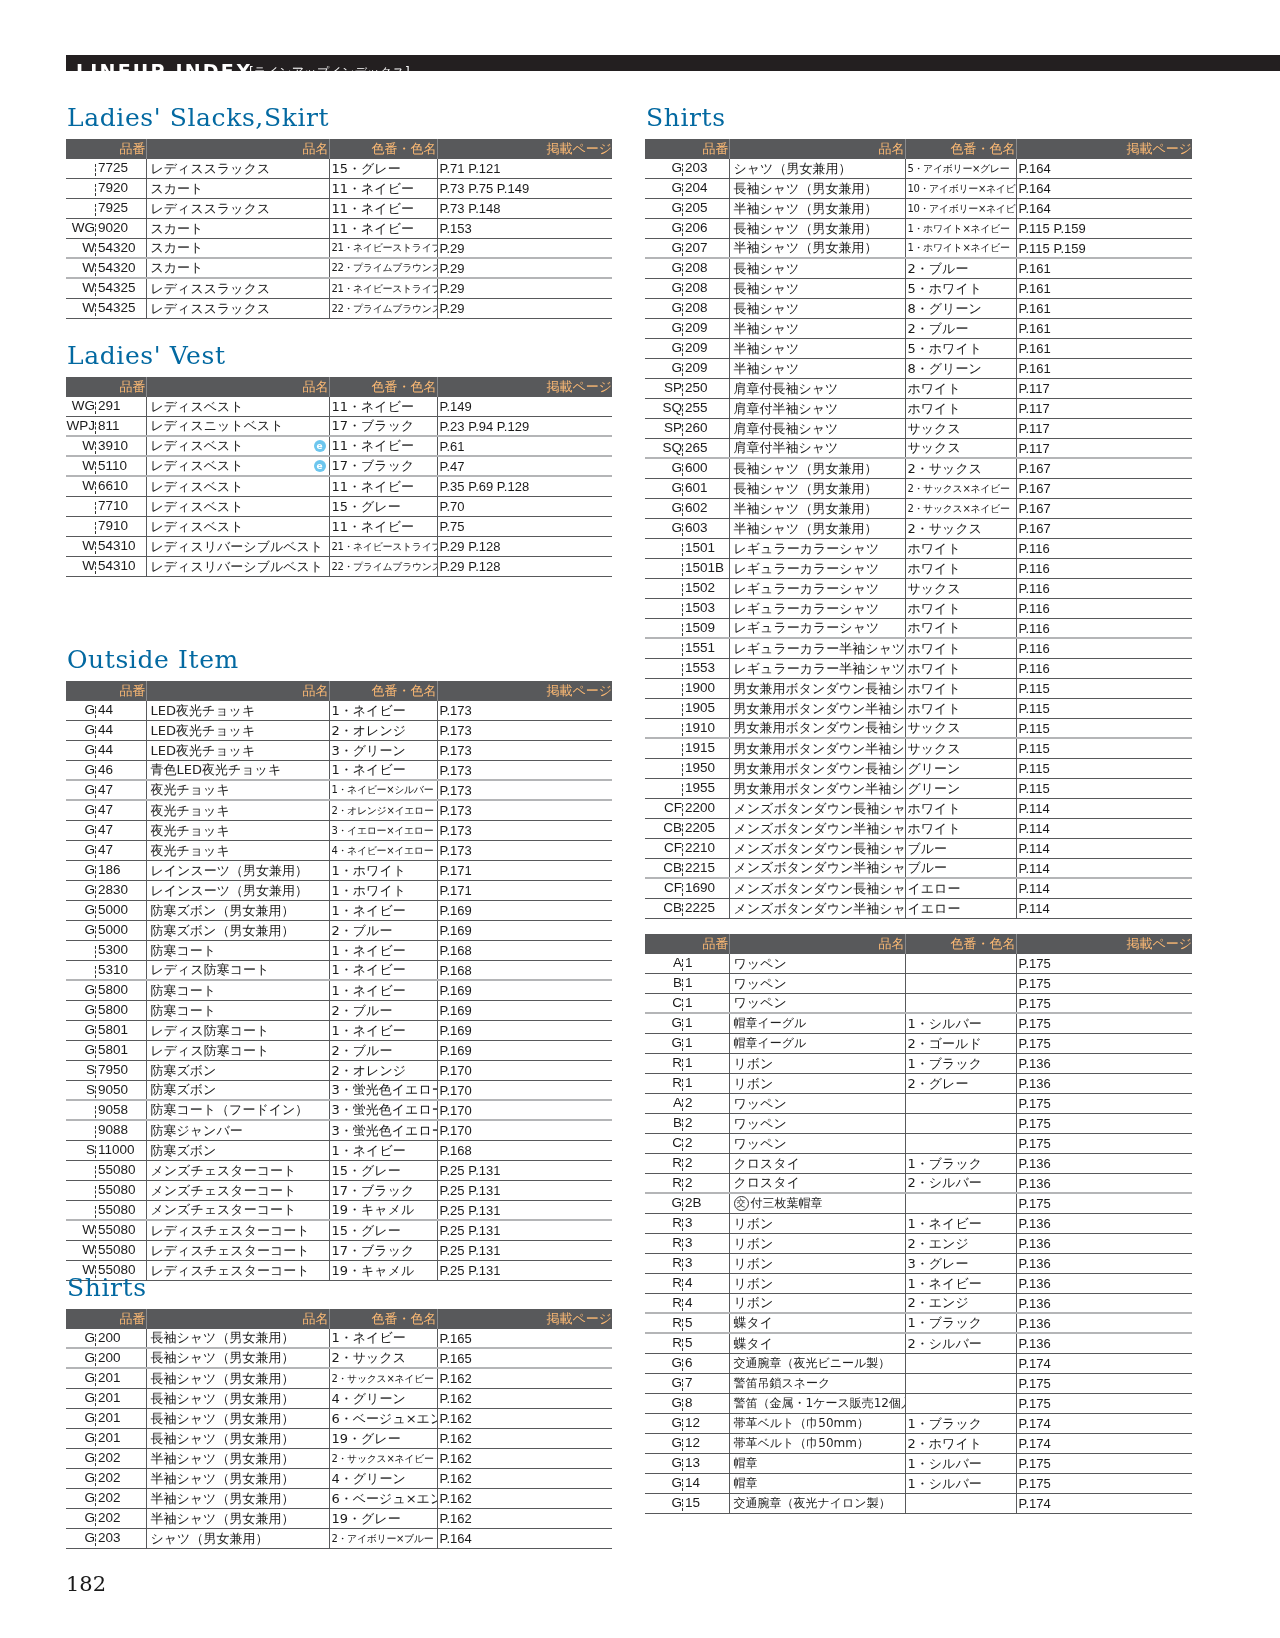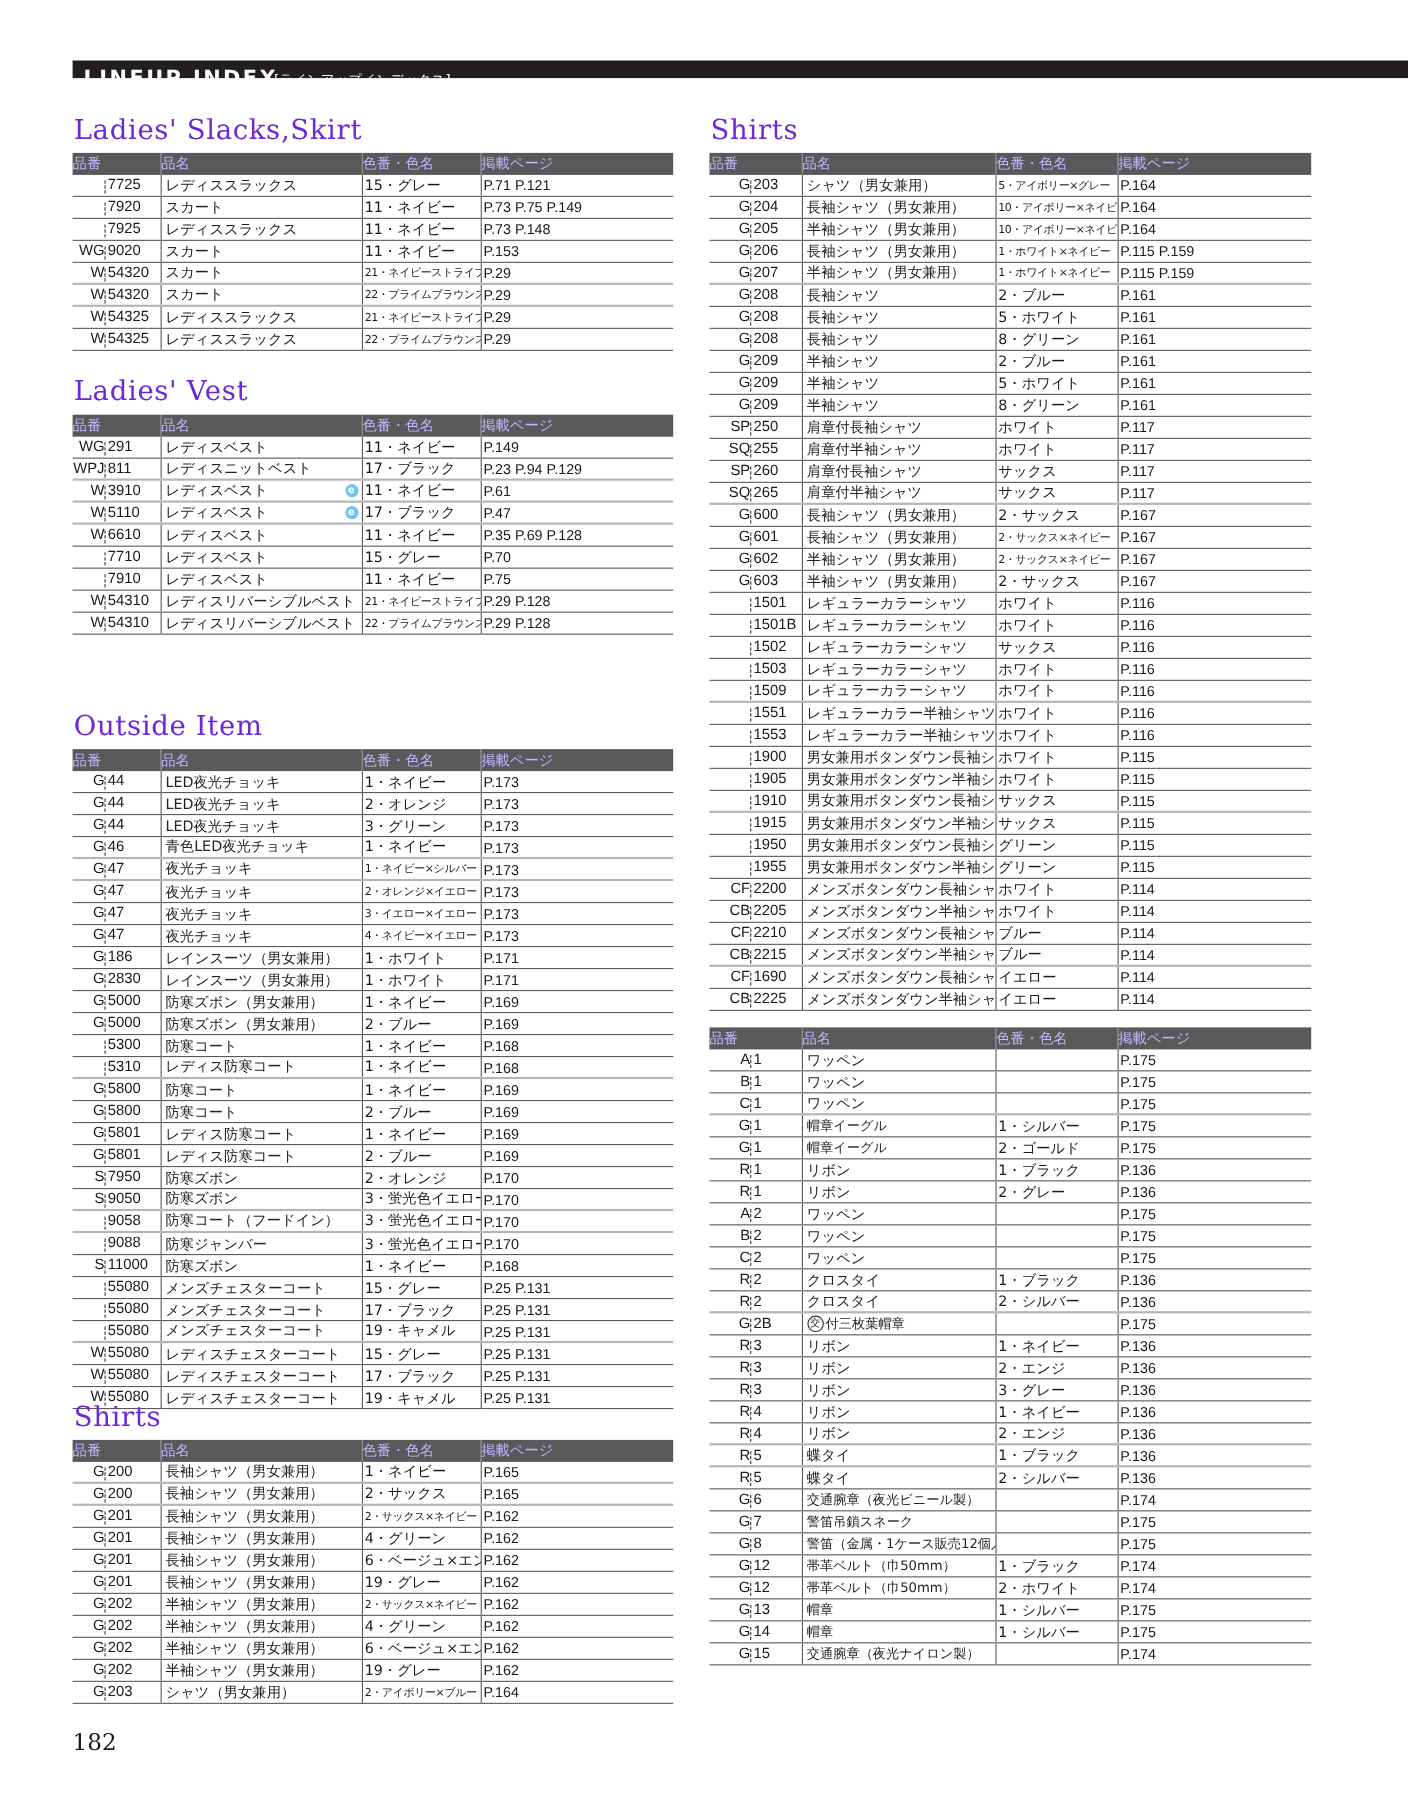--- a/index.html
+++ b/index.html
@@ -5,25 +5,25 @@
   html, body { margin: 0; padding: 0; background: #ffffff; }
   body { width: 1280px; height: 1638px; position: relative; overflow: hidden;
          font-family: "Liberation Sans", "DejaVu Sans", sans-serif; color: #1a1a1a; }
   .topbar { position: absolute; left: 66px; top: 55px; width: 1214px; height: 16px; background: #231f20; }
   .topbar .t1 { position: absolute; left: 10px; top: 5px; color: #fff; font-weight: bold;
                 font-size: 19px; letter-spacing: 2.2px; font-family: "DejaVu Sans", sans-serif; }
   .topbar .t2 { position: absolute; left: 183px; top: 9px; color: #fff; font-size: 12px;
                 font-family: "DejaVu Sans", sans-serif; letter-spacing: 0.3px; }
   .section { position: absolute; }
   .section-title { font-family: "DejaVu Serif", "Liberation Serif", serif; font-size: 25px;
-                   letter-spacing: 0.6px; color: #6d28d9; height: 34px; line-height: 34px;
+                   letter-spacing: 0.6px; color: #0369a1; height: 34px; line-height: 34px;
                    margin: 0 0 4px 1px; white-space: nowrap; }
   table.idx { border-collapse: collapse; table-layout: fixed; }
-  table.idx th { background: #58595b; color: #c4b5fd; font-weight: normal; font-size: 13px;
-                 height: 20px; padding: 0; border-left: 1px solid #8a8b8d; text-align: left;
+  table.idx th { background: #58595b; color: #fdba74; font-weight: normal; font-size: 13px;
+                 height: 20px; padding: 0; border-left: 1px solid #8a8b8d; text-align: right;
                  font-family: "DejaVu Sans", sans-serif; }
   table.idx th:first-child { border-left: none; }
   table.idx td { height: 19px; padding: 0; border-bottom: 1px solid #58595b; border-left: 1px solid #58595b;
                  font-size: 13px; white-space: nowrap; overflow: hidden; vertical-align: middle; }
   table.idx td:first-child { border-left: none; }
   table.idx tr.soft td { border-bottom-color: #b4b5b7; border-bottom-width: 2px; height: 18px; }
   .code { position: relative; }
   .code .pfx { position: absolute; right: calc(100% - var(--split)); top: 1px; text-align: right; font-size: 13.5px; }
   .code .sep { position: absolute; left: var(--split); top: 5px; width: 0; height: 12px;
                border-left: 1px dashed #333; }

